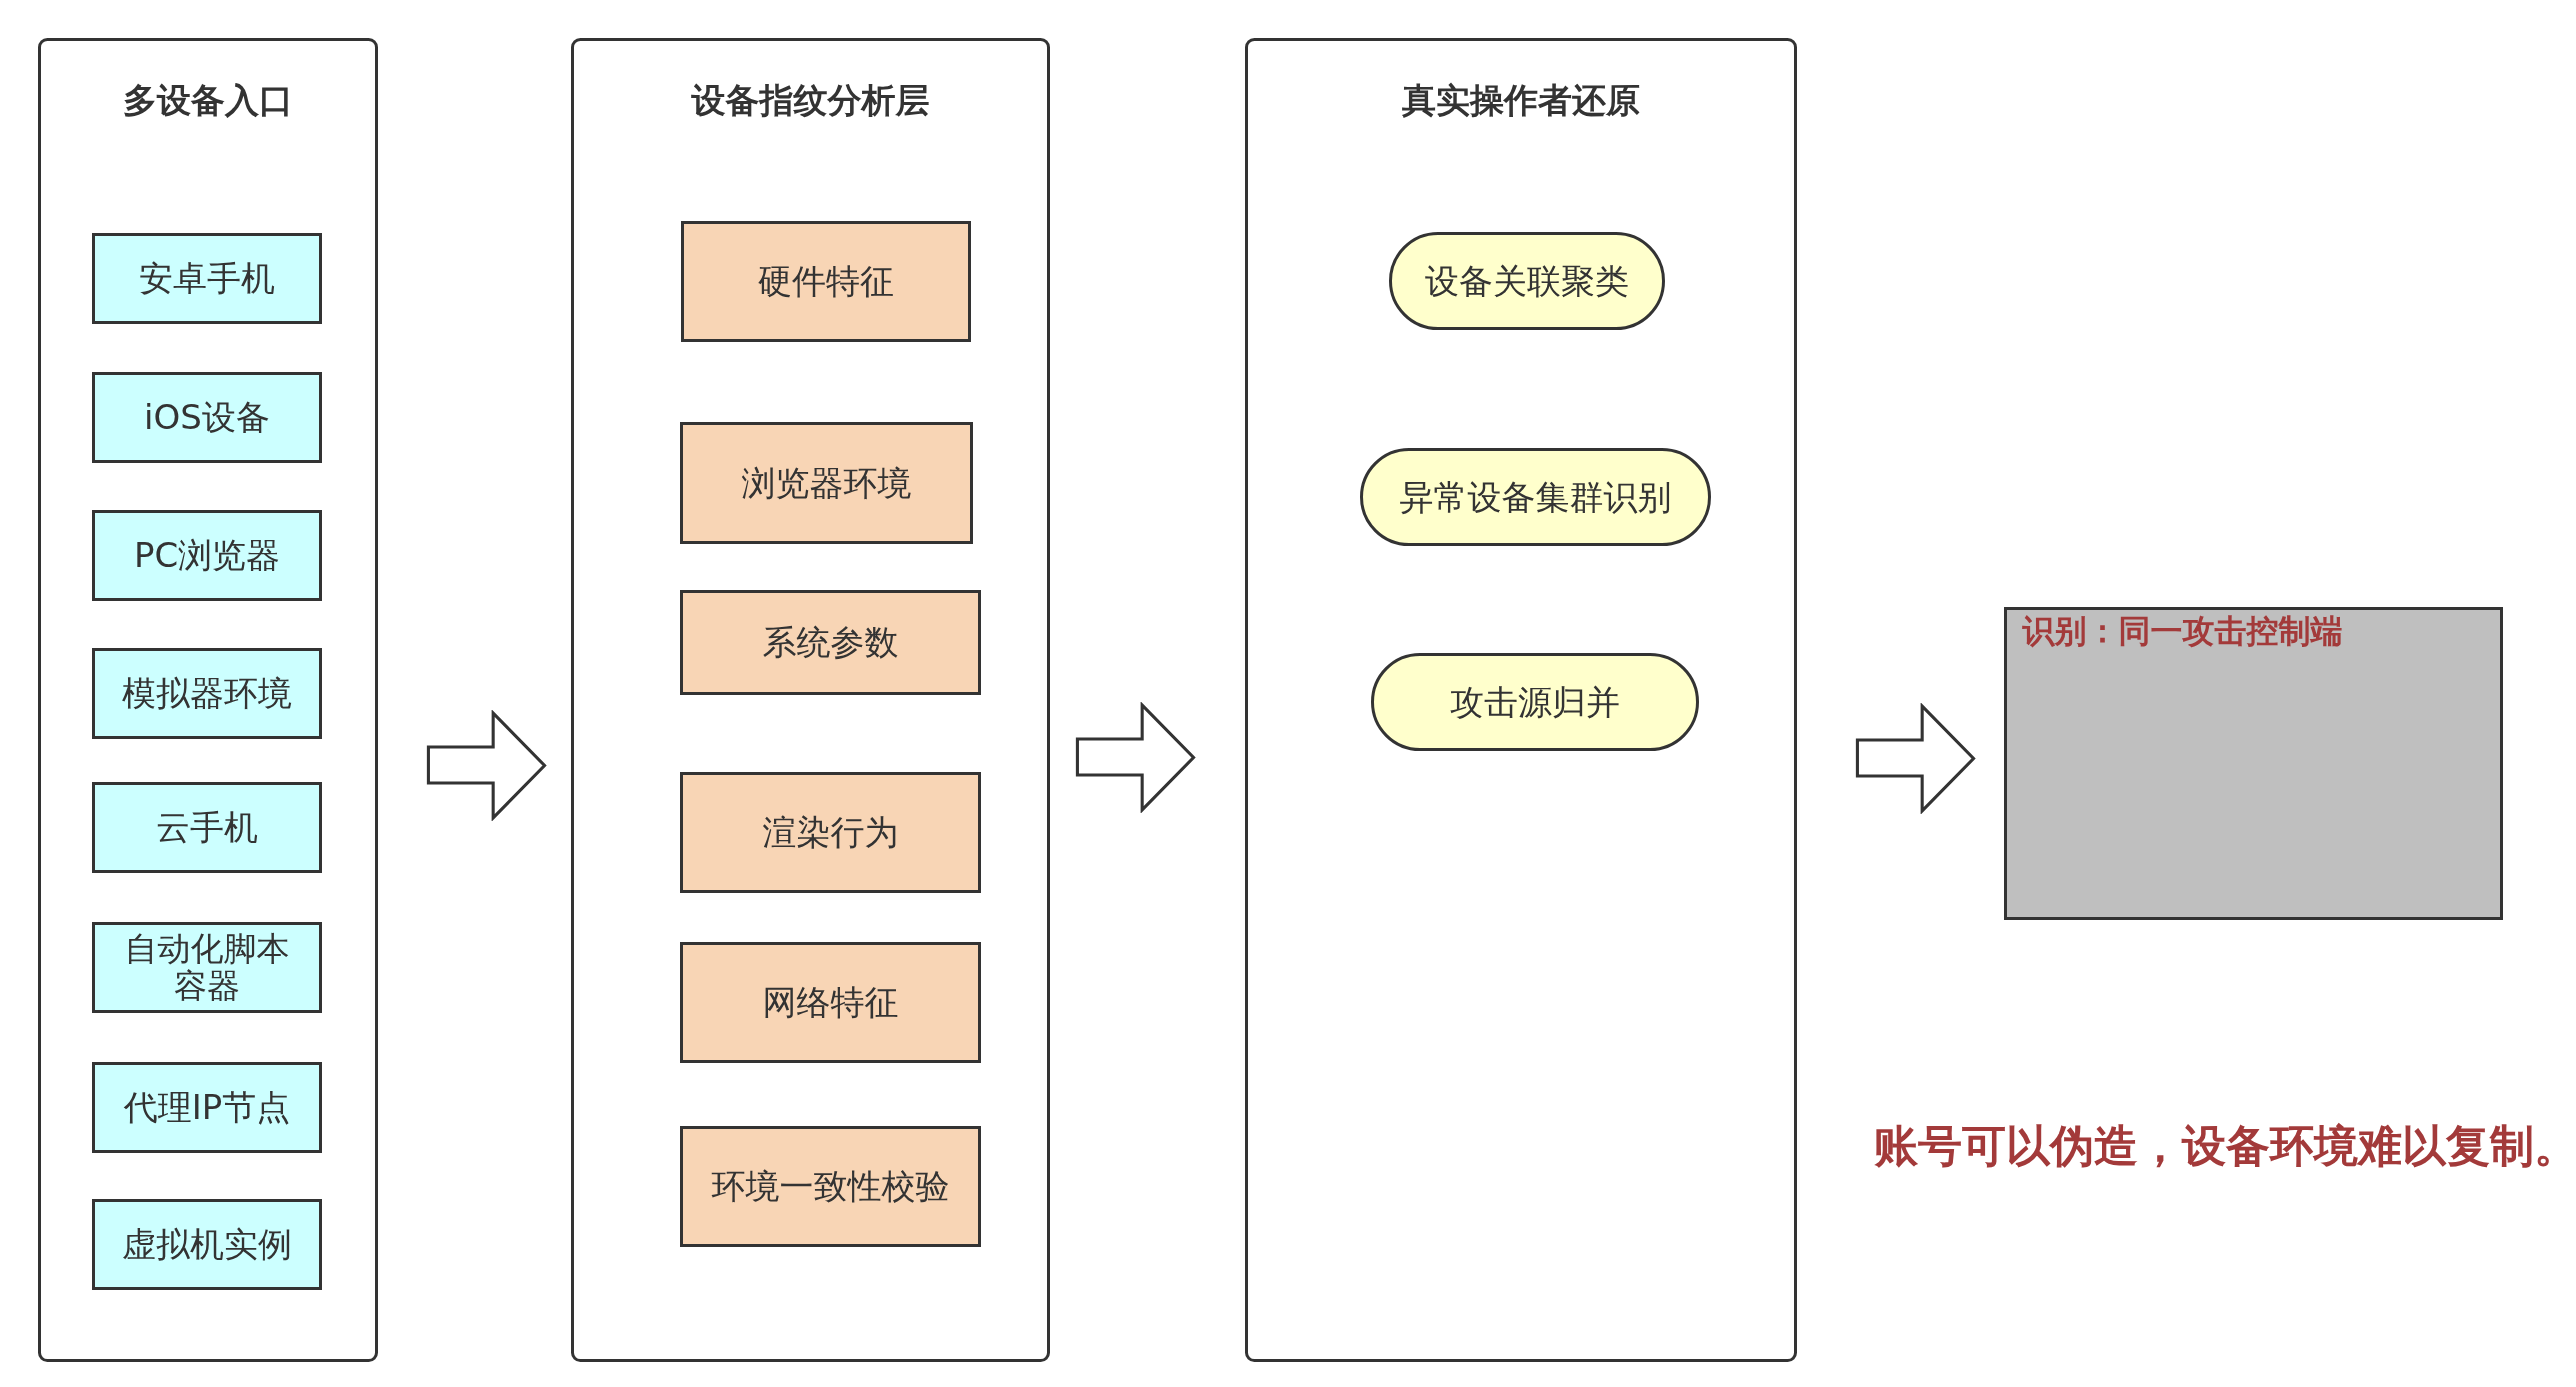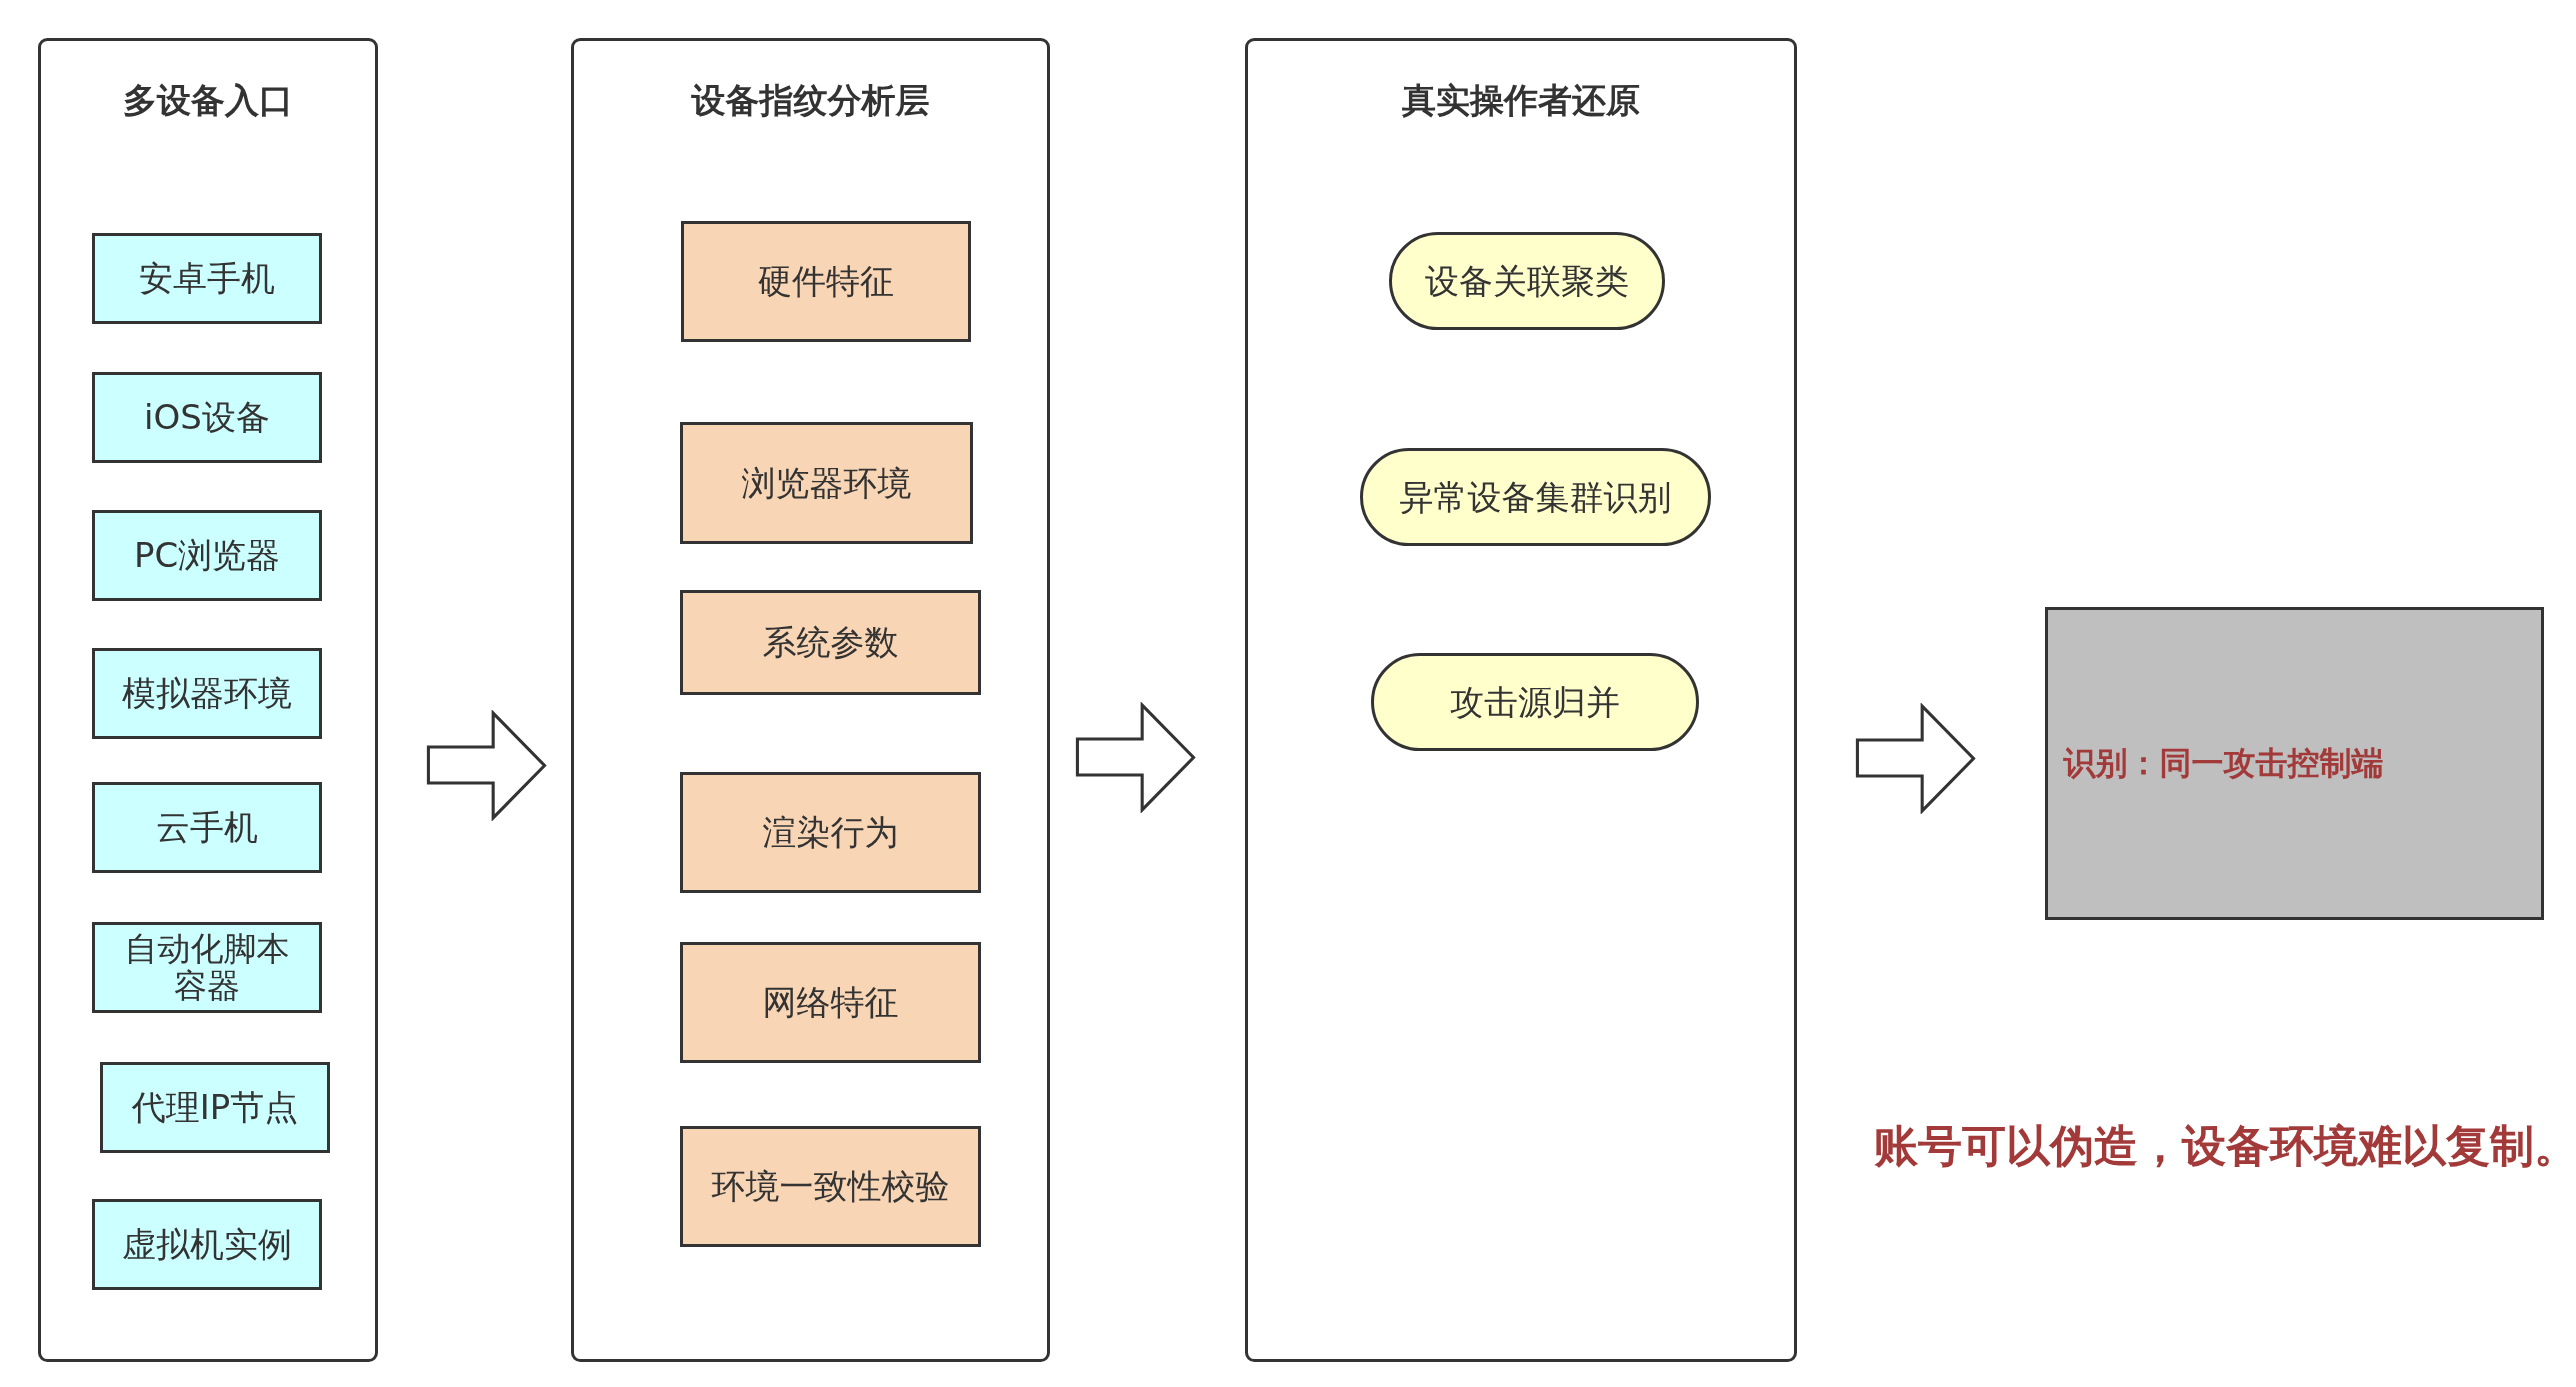--- a/index.html
+++ b/index.html
@@ -8,37 +8,37 @@
   .column { position:absolute; border:3.6px solid #333333; border-radius:9.3px; background:#ffffff; box-sizing:border-box; }
   .col-title { position:absolute; left:0; right:0; text-align:center; font-weight:bold; font-size:34px; color:#333333; }
   .node { position:absolute; box-sizing:border-box; border:3.6px solid #333333;
           display:flex; align-items:center; justify-content:center; text-align:center;
           font-size:34px; line-height:1.12; color:#333333; }
   .node.device { background:#ccffff; }
   .node.fingerprint { background:#f8d5b5; }
   .node.pill { background:#ffffcc; border-radius:49px; }
   .arrow { position:absolute; }
   .result-box { position:absolute; box-sizing:border-box; border:3.6px solid #333333; background:#bfbfbf;
-                display:flex; flex-direction:column; justify-content:center; padding-left:15.5px;margin-left:41px; }
+                display:flex; flex-direction:column; padding-left:15.5px; }
   .result-line { font-weight:bold; font-size:32px; color:#a33a3a; line-height:1.35; white-space:nowrap; }
   .slogan { position:absolute; font-weight:bold; font-size:44px; color:#a33a3a; white-space:nowrap; }
 </style>
 </head>
 <body>
 
 <div class="column" style="left:38px; top:38px; width:340px; height:1324px;">
   <div class="col-title" style="top:37px;">多设备入口</div>
 </div>
 <div class="node device" style="left:92px; top:233px; width:230px; height:91px;">安卓手机</div>
 <div class="node device" style="left:92px; top:372px; width:230px; height:91px;">iOS设备</div>
 <div class="node device" style="left:92px; top:510px; width:230px; height:91px;">PC浏览器</div>
 <div class="node device" style="left:92px; top:648px; width:230px; height:91px;">模拟器环境</div>
 <div class="node device" style="left:92px; top:782px; width:230px; height:91px;">云手机</div>
 <div class="node device" style="left:92px; top:922px; width:230px; height:91px; padding:0 20.6px; font-size:33px;">自动化脚本容器</div>
-<div class="node device" style="left:100px; top:1062px; width:230px; height:91px;">代理IP节点</div>
+<div class="node device" style="left:92px; top:1062px; width:230px; height:91px;">代理IP节点</div>
 <div class="node device" style="left:92px; top:1199px; width:230px; height:91px;">虚拟机实例</div>
 
 <svg class="arrow" style="left:426px; top:710px;" width="122" height="111" viewBox="0 0 236 216">
   <polygon points="4,72 130,72 130,6 230,108 130,210 130,142 4,142" fill="#ffffff" stroke="#333333" stroke-width="6"></polygon>
 </svg>
 
 <div class="column" style="left:571px; top:38px; width:479px; height:1324px;">
   <div class="col-title" style="top:37px;">设备指纹分析层</div>
 </div>
 <div class="node fingerprint" style="left:681px; top:221px; width:290px; height:121px;">硬件特征</div>

